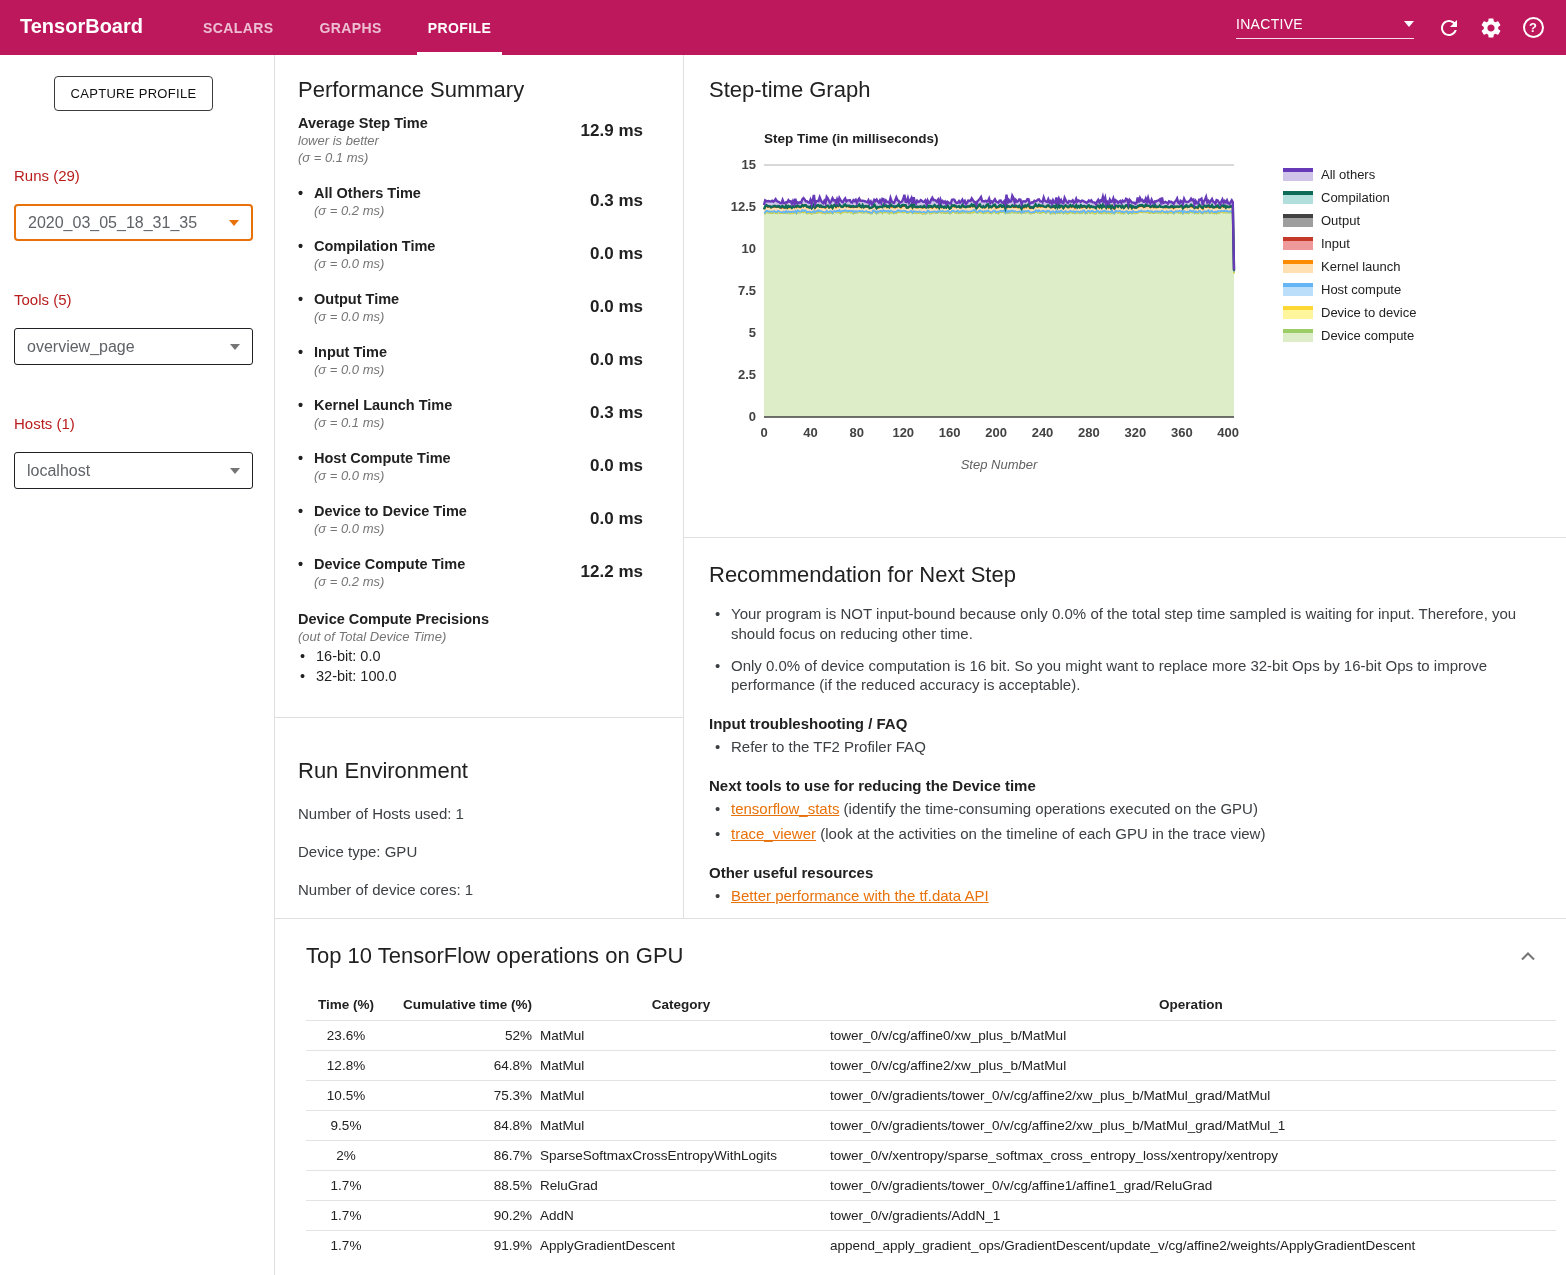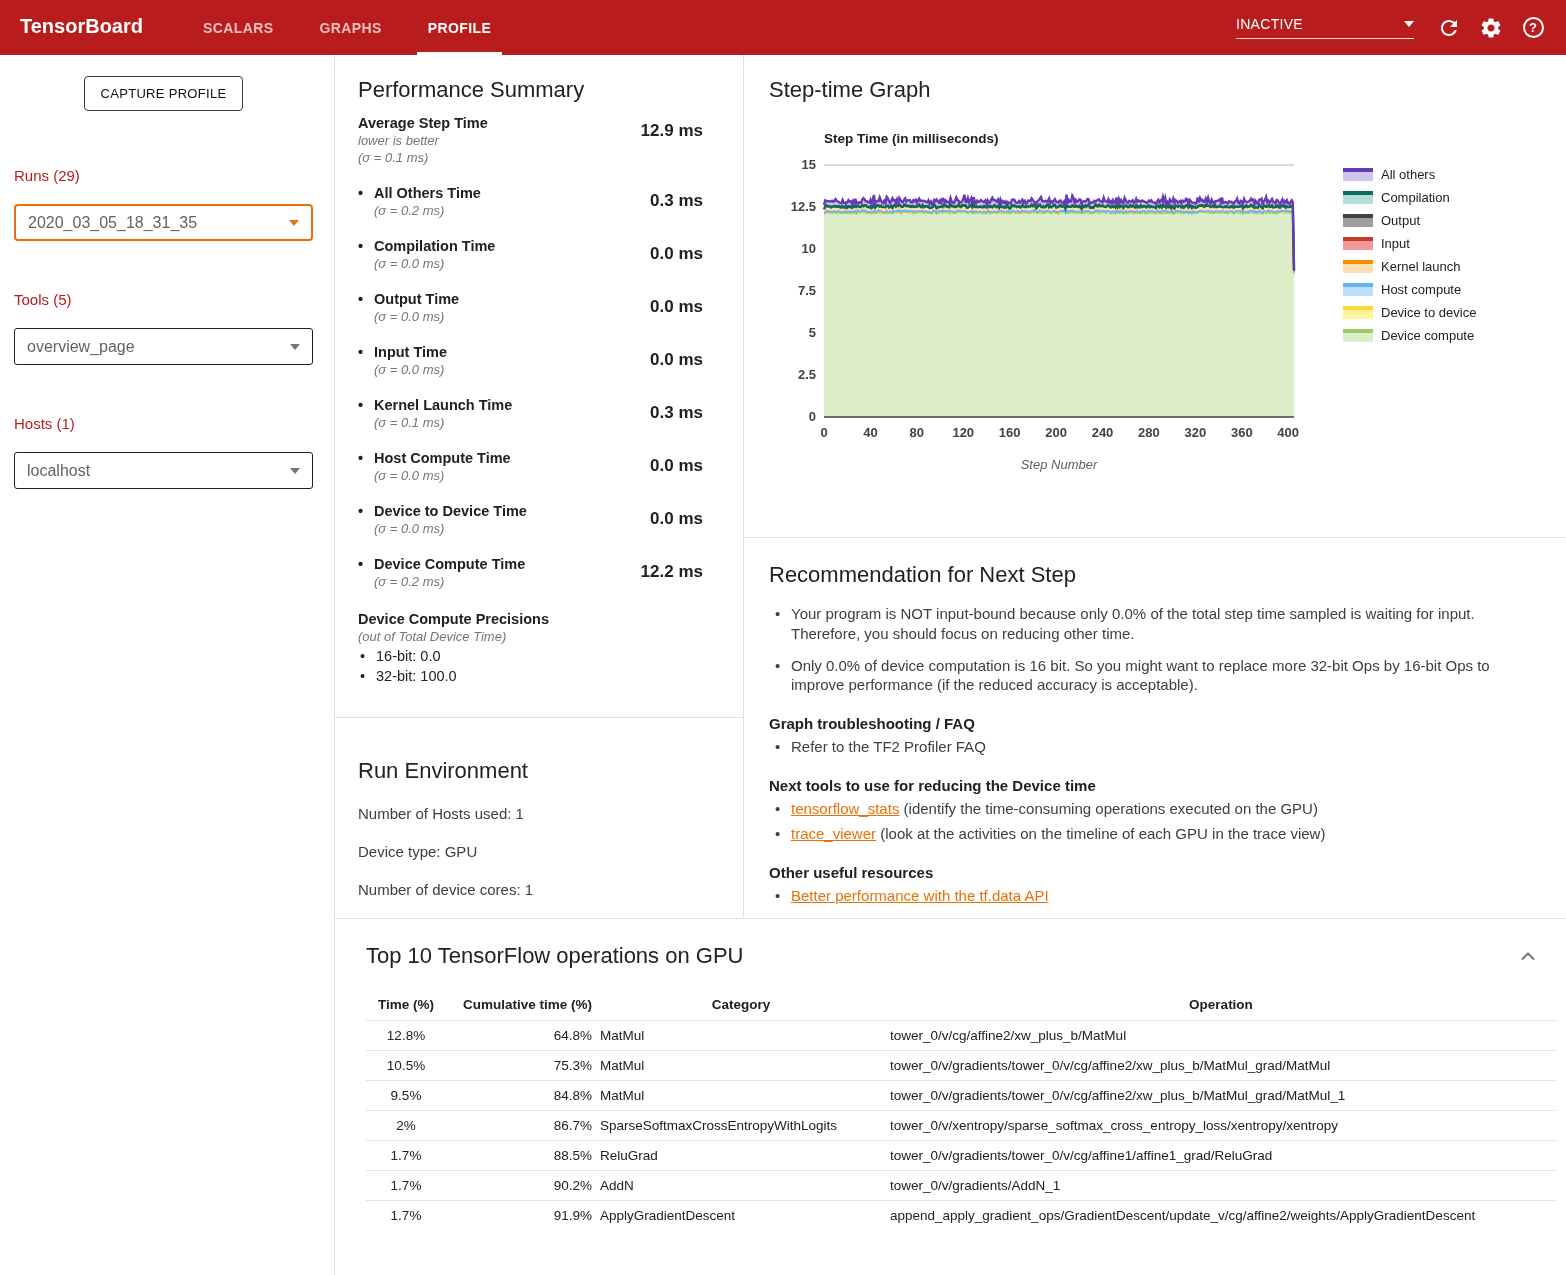--- a/index.html
+++ b/index.html
@@ -1,38 +1,38 @@
 <!DOCTYPE html>
 <html><head>
 <meta charset="utf-8">
 <style>
   * { margin:0; padding:0; box-sizing:border-box; }
   html,body { width:1566px; height:1275px; overflow:hidden; background:#fff;
     font-family:"Liberation Sans","DejaVu Sans",sans-serif; color:#212121; }
 
   
-  .appbar { height:55px; background:#b91c1c; display:flex; align-items:stretch; color:#fff; position:relative; }
+  .appbar { height:55px; background:#be185d; display:flex; align-items:stretch; color:#fff; position:relative; }
   .logo { font-size:20px; font-weight:bold; padding:15px 0 0 20px; width:180px; }
   .tabs { display:flex; align-items:stretch; }
   .tab { display:flex; align-items:center; padding:0 23px; font-size:14px; font-weight:bold;
     letter-spacing:.4px; color:rgba(255,255,255,.72); cursor:pointer; position:relative; }
   .tab.active { color:#fff; }
   .tab.active::after { content:""; position:absolute; left:12px; right:12px; bottom:0; height:3px; background:#fff; }
   .appbar-right { margin-left:auto; display:flex; align-items:center; gap:12px; padding-right:18px; }
   .status-select { display:flex; align-items:center; width:178px; border-bottom:1px solid rgba(255,255,255,.85);
     padding-bottom:6px; margin-right:8px; cursor:pointer; }
   .status-select .txt { font-size:14px; letter-spacing:.3px; color:#fff; flex:1; }
   .caret-w { width:0; height:0; border-left:5px solid transparent; border-right:5px solid transparent; border-top:6px solid #fff; }
   .iconbtn { width:30px; height:30px; display:flex; align-items:center; justify-content:center; cursor:pointer; }
   .help-circle { width:21px; height:21px; border:2px solid #fff; border-radius:50%; display:flex;
     align-items:center; justify-content:center; font-size:13px; font-weight:bold; color:#fff; }
 
   
   .layout { display:flex; height:1220px; }
-  .sidebar { width:335px; border-right:1px solid #e0e0e0; padding:21px 21px 0 14px; flex-shrink:0; }
+  .sidebar { width:275px; border-right:1px solid #e0e0e0; padding:21px 21px 0 14px; flex-shrink:0; }
   .capture-btn { display:block; margin:0 auto 56px auto; background:#fff; border:1px solid #3c3c3c; border-radius:4px;
     padding:9px 16px; font-size:13px; letter-spacing:.3px; font-family:inherit; color:#111; cursor:pointer; }
   .ctrl-label { font-size:15px; color:#b91c1c; margin:0 0 20px 0; }
   .selectbox { display:flex; align-items:center; border:1px solid #202124; border-radius:3px; height:37px;
     padding:0 12px; margin-bottom:50px; cursor:pointer; background:#fff; }
   .selectbox.accent { border:2px solid #e8710a; border-radius:4px; }
   .selectbox .val { flex:1; font-size:16px; color:#5f6368; }
   .caret-g { width:0; height:0; border-left:5px solid transparent; border-right:5px solid transparent; border-top:6px solid #757575; }
   .selectbox.accent .caret-g { border-top-color:#e8710a; }
 
@@ -321,21 +321,21 @@
           </div>
         </section>
         <section class="reco">
           <h2 class="sec-title">Recommendation for Next Step</h2>
           <ul class="main-bullets" id="reco-main">
               <li>Your program is NOT input-bound because only 0.0% of the total step time sampled is waiting for input. Therefore, you should focus on reducing other time.</li>
               <li>Only 0.0% of device computation is 16 bit. So you might want to replace more 32-bit Ops by 16-bit Ops to improve performance (if the reduced accuracy is acceptable).</li>
             </ul>
           <div id="reco-groups">
               <div class="grp">
-                <div class="grp-h">Graph troubleshooting / FAQ</div>
+                <div class="grp-h">Input troubleshooting / FAQ</div>
                 <ul>
                   <li>Refer to the TF2 Profiler FAQ</li>
                 </ul>
               </div>
               <div class="grp">
                 <div class="grp-h">Next tools to use for reducing the Device time</div>
                 <ul>
                   <li><a href="#">tensorflow_stats</a> (identify the time-consuming operations executed on the GPU)</li>
                   <li><a href="#">trace_viewer</a> (look at the activities on the timeline of each GPU in the trace view)</li>
                 </ul>
@@ -362,20 +362,26 @@
         <thead>
             <tr id="ops-head">
               <th class="c1">Time (%)</th>
               <th class="c2">Cumulative time (%)</th>
               <th class="c3">Category</th>
               <th class="c4">Operation</th>
             </tr>
           </thead>
         <tbody id="ops-body">
             <tr>
+              <td class="c1">23.6%</td>
+              <td class="c2">52%</td>
+              <td class="c3">MatMul</td>
+              <td class="c4">tower_0/v/cg/affine0/xw_plus_b/MatMul</td>
+            </tr>
+            <tr>
               <td class="c1">12.8%</td>
               <td class="c2">64.8%</td>
               <td class="c3">MatMul</td>
               <td class="c4">tower_0/v/cg/affine2/xw_plus_b/MatMul</td>
             </tr>
             <tr>
               <td class="c1">10.5%</td>
               <td class="c2">75.3%</td>
               <td class="c3">MatMul</td>
               <td class="c4">tower_0/v/gradients/tower_0/v/cg/affine2/xw_plus_b/MatMul_grad/MatMul</td>

